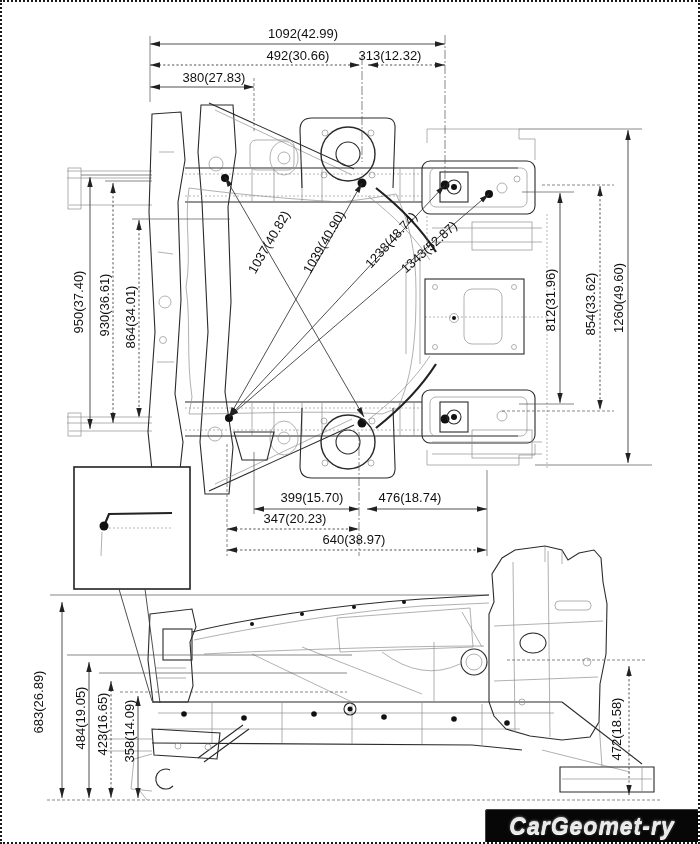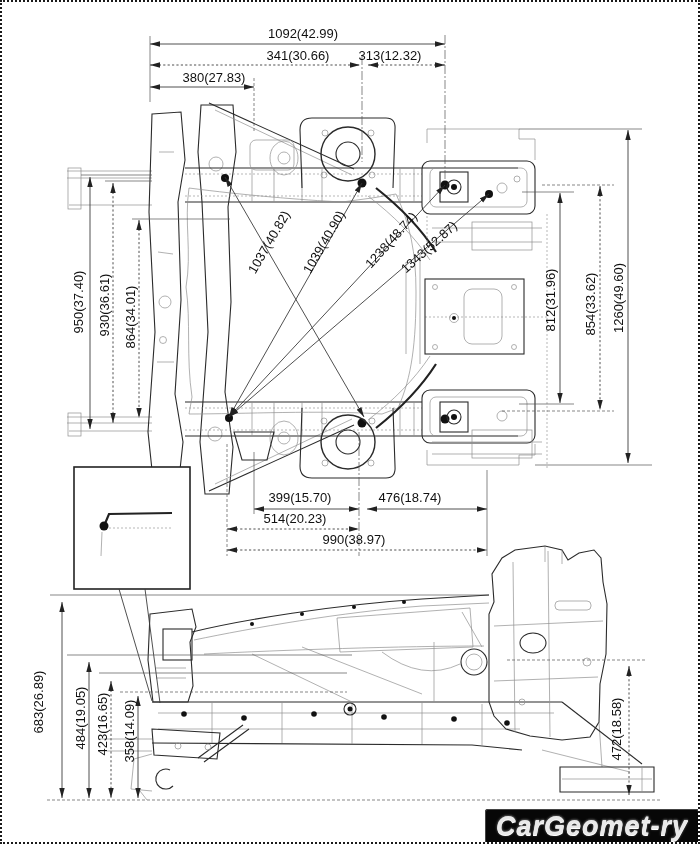--- a/index.html
+++ b/index.html
@@ -25,21 +25,21 @@
     transform:translate(-50%,-50%);line-height:1;letter-spacing:0;
   }
   .rot{transform:translate(-50%,-50%) rotate(-90deg);}
   .diag{transform:translate(-50%,-50%) rotate(var(--r,0deg));}
   #watermark{
     position:absolute;left:483px;top:807px;width:214px;height:35px;
     background:#070707;border-radius:3px;display:flex;align-items:center;
     justify-content:center;box-shadow:0 0 0 1px #444 inset;
   }
   #watermark span{
-    font-style:italic;font-weight:bold;font-size:27px;letter-spacing:1px;
+    font-style:italic;font-weight:bold;font-size:23px;letter-spacing:1px;
     color:#e9e9e9;text-shadow:0 1px 0 #ffffff,0 -1px 1px #3a3a3a,0 0 3px #888;
     font-family:"Liberation Sans", sans-serif;
   }
 </style>
 </head>
 <body>
 
 <div id="stage">
 
   <svg width="700" height="844" viewBox="0 0 700 844">
@@ -258,41 +258,41 @@
       <line class="ext" x1="48" y1="593" x2="487" y2="593"></line>
       <line class="ext" x1="65" y1="653" x2="350" y2="653"></line>
       <line class="ext" x1="97" y1="671" x2="345" y2="671"></line>
       <line class="extd" x1="118" y1="690" x2="345" y2="690"></line>
       <line class="extd" x1="505" y1="658" x2="645" y2="658"></line>
       <line class="extd" x1="45" y1="798" x2="660" y2="798"></line>
     </g>
   </svg>
 
   <span class="lbl" style="left:301px;top:31px">1092(42.99)</span>
-  <span class="lbl" style="left:296px;top:53px">341(30.66)</span>
+  <span class="lbl" style="left:296px;top:53px">492(30.66)</span>
   <span class="lbl" style="left:388px;top:53px">313(12.32)</span>
   <span class="lbl" style="left:212px;top:75px">380(27.83)</span>
 
   <span class="lbl rot" style="left:76px;top:300px">950(37.40)</span>
   <span class="lbl rot" style="left:102px;top:303px">930(36.61)</span>
   <span class="lbl rot" style="left:128px;top:315px">864(34.01)</span>
 
   <span class="lbl diag" style="left:267px;top:240px;--r:-60deg">1037(40.82)</span>
   <span class="lbl diag" style="left:322px;top:240px;--r:-60deg">1039(40.90)</span>
   <span class="lbl diag" style="left:389px;top:238px;--r:-48deg">1238(48.74)</span>
   <span class="lbl diag" style="left:427px;top:245px;--r:-42deg">1343(52.87)</span>
 
   <span class="lbl rot" style="left:548px;top:298px">812(31.96)</span>
   <span class="lbl rot" style="left:588px;top:302px">854(33.62)</span>
   <span class="lbl rot" style="left:616px;top:296px">1260(49.60)</span>
 
-  <span class="lbl" style="left:298px;top:495px">399(15.70)</span>
+  <span class="lbl" style="left:310px;top:495px">399(15.70)</span>
   <span class="lbl" style="left:408px;top:495px">476(18.74)</span>
-  <span class="lbl" style="left:293px;top:516px">514(20.23)</span>
-  <span class="lbl" style="left:352px;top:537px">990(38.97)</span>
+  <span class="lbl" style="left:293px;top:516px">347(20.23)</span>
+  <span class="lbl" style="left:352px;top:537px">640(38.97)</span>
 
   <span class="lbl rot" style="left:36px;top:700px">683(26.89)</span>
   <span class="lbl rot" style="left:78px;top:716px">484(19.05)</span>
   <span class="lbl rot" style="left:100px;top:722px">423(16.65)</span>
   <span class="lbl rot" style="left:127px;top:729px">358(14.09)</span>
   <span class="lbl rot" style="left:614px;top:727px">472(18.58)</span>
 
   <div id="watermark">
     <span>CarGeomet-ry</span>
   </div>

